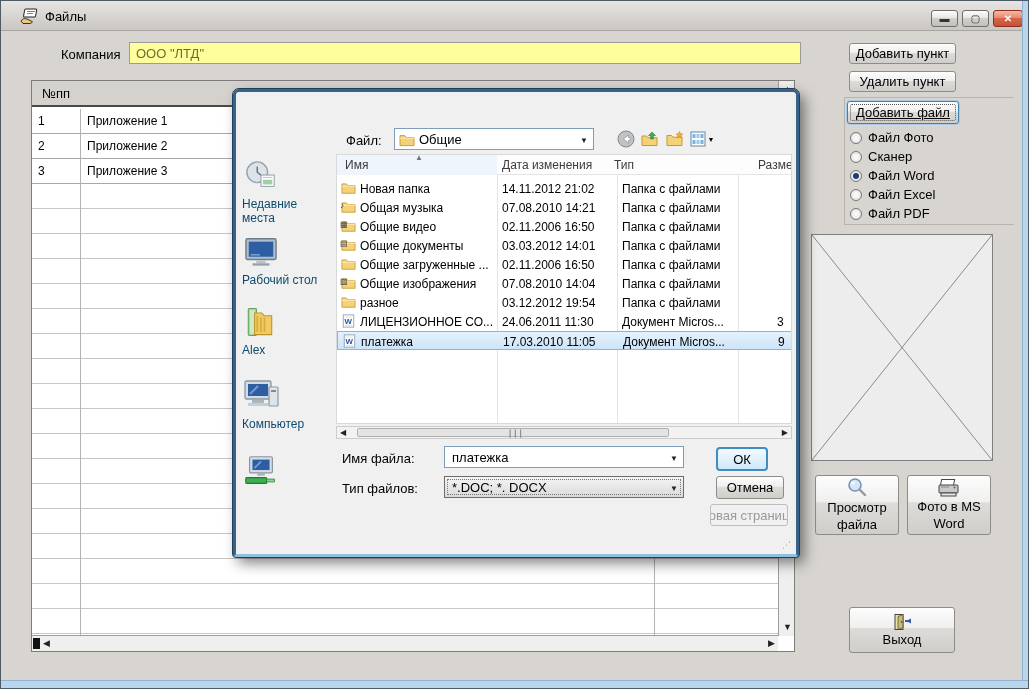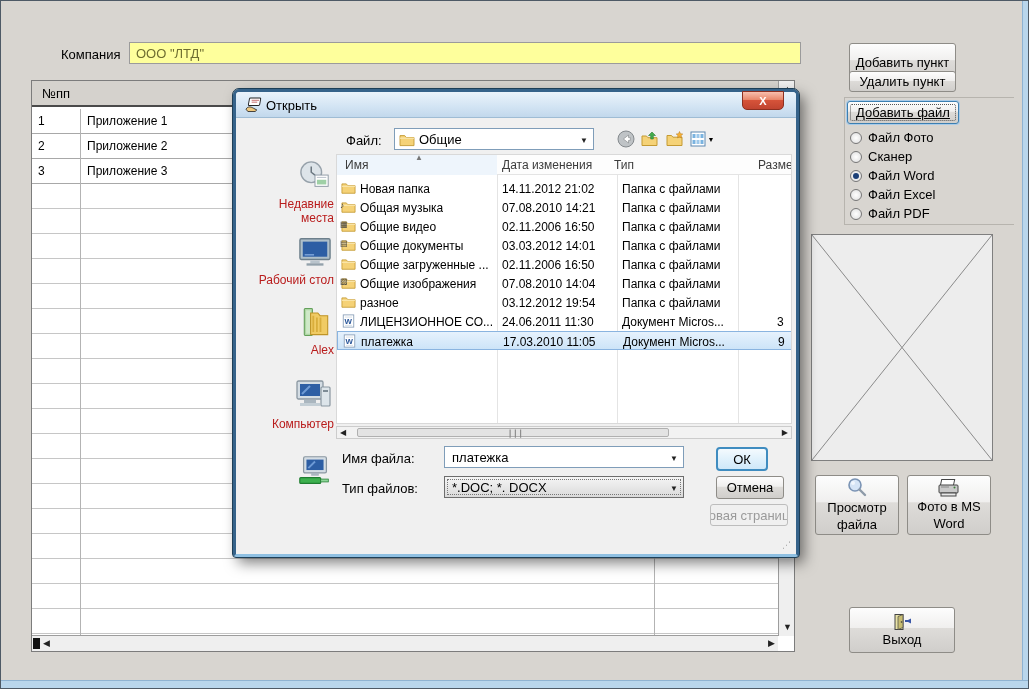--- a/index.html
+++ b/index.html
@@ -65,21 +65,21 @@
     background:linear-gradient(#f7bfae,#e8876b 45%,#d7543a 46%,#c04430);color:#fff;font-weight:bold;font-size:11px;
     display:flex;align-items:center;justify-content:center;}
   #dlg-folder-label{position:absolute;left:110px;top:41px;font-size:13px;}
   .combo{position:absolute;background:#fff;border:1px solid #7f9db9;height:22px;font-size:13px;text-align:right;}
   .combo .val{position:absolute;left:24px;top:3px;white-space:nowrap;}
   .combo .val.noicon{left:7px;}
   .combo .arrow{position:absolute;right:5px;top:8px;font-size:8px;color:#222;line-height:1;}
   #dlg-folder-combo{left:158px;top:36px;width:200px;}
   .tool-icon{position:absolute;top:37px;width:20px;height:20px;display:flex;align-items:center;justify-content:center;}
   
-  .side-item{position:absolute;left:6px;width:92px;text-align:right;font-size:12px;color:#b91c1c;}
+  .side-item{position:absolute;left:6px;width:92px;text-align:left;font-size:12px;color:#0c4a6e;}
   .side-item .lbl{margin-top:2px;line-height:1.2;}
   
   #flist{position:absolute;left:100px;top:62px;width:456px;height:270px;background:#fff;border:1px solid #d9d9d9;overflow:hidden;}
   #flist .vline{position:absolute;top:0;width:1px;height:100%;background:#e4e4e4;}
   #fhead{position:absolute;left:0;top:0;width:100%;height:20px;background:#fdfdfd;border-bottom:1px solid #e4e4e4;font-size:12px;color:#3c3c3c;}
   #fhead .hc{position:absolute;top:3px;}
   #fhead .hc0{left:8px;} #fhead .hc1{left:165px;} #fhead .hc2{left:277px;} #fhead .hc3{left:421px;}
   #sort-asc{position:absolute;left:78px;top:-2px;font-size:8px;color:#777;}
   #fhead-tint{position:absolute;left:0;top:0;width:160px;height:20px;background:#eef5fc;}
   .frow{position:absolute;left:0;width:456px;height:19px;font-size:12px;}
@@ -200,20 +200,35 @@
       <path d="M11 1.5l-5 2v13l5-2z" fill="#c8bd72" stroke="#444" stroke-width="0.7"></path>
       <circle cx="9.5" cy="9" r="0.8" fill="#333"></circle>
       <path d="M19 5.5v5l-5-2.5z" fill="#3a57a8"></path>
       <rect x="13" y="7" width="3" height="2" fill="#3a57a8"></rect>
     </symbol>
   </defs>
 </svg>
 
 <div id="app">
 
+  <div id="titlebar" class="abs">
+    <svg class="abs" style="left:18px;top:7px" width="20" height="16">
+        <use href="#sym-handcard"></use>
+      </svg>
+    <span class="ttl">Файлы</span>
+    <div class="wbtn" style="left:930px;width:27px">
+        <span class="glyph">▬</span>
+      </div>
+    <div class="wbtn" style="left:961px;width:27px">
+        <span class="glyph">▢</span>
+      </div>
+    <div class="wbtn close" style="left:992px;width:30px">
+        <span class="glyph">✕</span>
+      </div>
+  </div>
   <div class="abs edge-r"></div>
   <div class="abs edge-b"></div>
 
   <span class="abs" id="company-label">Компания</span>
   <div class="abs" id="company-input">ООО "ЛТД"</div>
 
   <div class="abs" id="mtable">
     <div id="mhead">
       <span class="mhcell" style="left:0;width:48px">№пп</span>
       <span class="mhcell" style="left:48px;width:574px">Наименование файла</span>
@@ -259,21 +274,21 @@
       <span class="sb-arrow" style="left:4px;top:4px">▲</span>
       <span class="sb-arrow" style="left:4px;bottom:4px">▼</span>
     </div>
     <div id="mhscroll">
       <div id="mh-thumb"></div>
       <span class="sb-arrow" style="left:11px;top:3px">◀</span>
       <span class="sb-arrow" style="right:3px;top:3px">▶</span>
     </div>
   </div>
 
-  <div class="btn" style="left:848px;top:42px;width:107px;height:38px">
+  <div class="btn" style="left:848px;top:42px;width:107px;height:21px">
       <span>Добавить пункт</span>
     </div>
   <div class="btn" style="left:848px;top:70px;width:107px;height:21px">
       <span>Удалить пункт</span>
     </div>
   <div class="abs" id="group-frame"></div>
   <div class="btn focus" style="left:846px;top:100px;width:112px;height:23px">
       <span>Добавить файл</span>
     </div>
 
@@ -326,29 +341,20 @@
     <div class="stack">
       <svg width="24" height="20">
           <use href="#sym-printer"></use>
         </svg>
       <span>Фото в MS</span>
       <span>Word</span>
     </div>
   </div>
 
   <div class="abs" id="dialog">
-    <div id="dlg-titlebar">
-      <svg class="abs" style="left:8px;top:5px" width="19" height="15">
-          <use href="#sym-handcard"></use>
-        </svg>
-      <span id="dlg-title">Открыть</span>
-      <div id="dlg-close">
-          <span>X</span>
-        </div>
-    </div>
 
     <span id="dlg-folder-label">Файл:</span>
     <div class="combo" id="dlg-folder-combo">
       <svg class="abs" style="left:4px;top:4px" width="16" height="14">
           <use href="#sym-folder"></use>
         </svg>
       <span class="val">Общие</span>
       <span class="arrow">▼</span>
     </div>
     <div class="tool-icon" style="left:380px">

